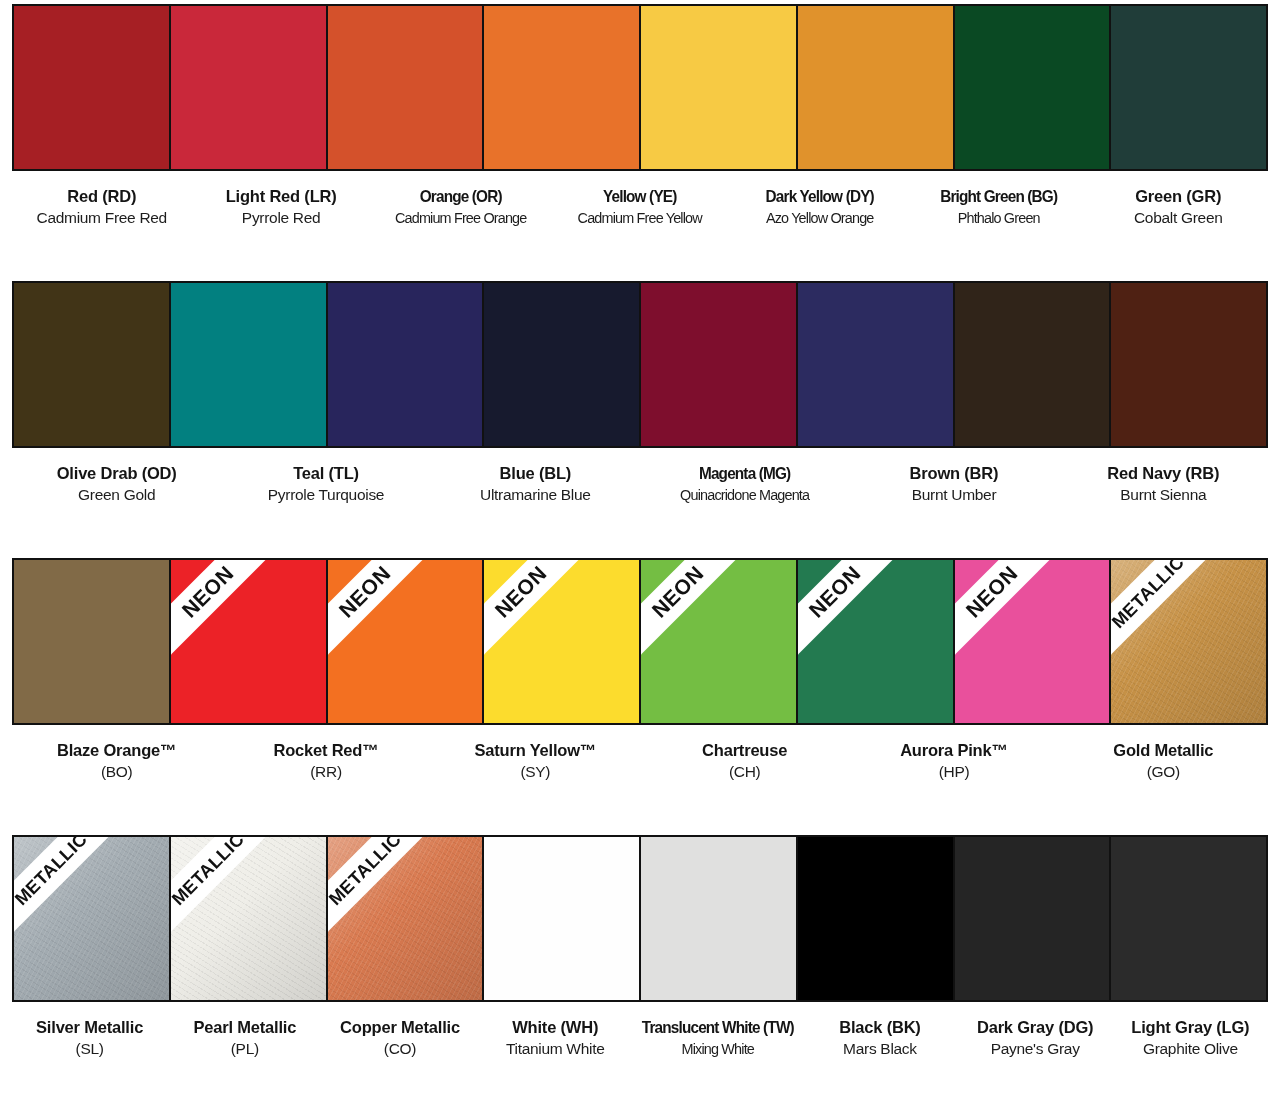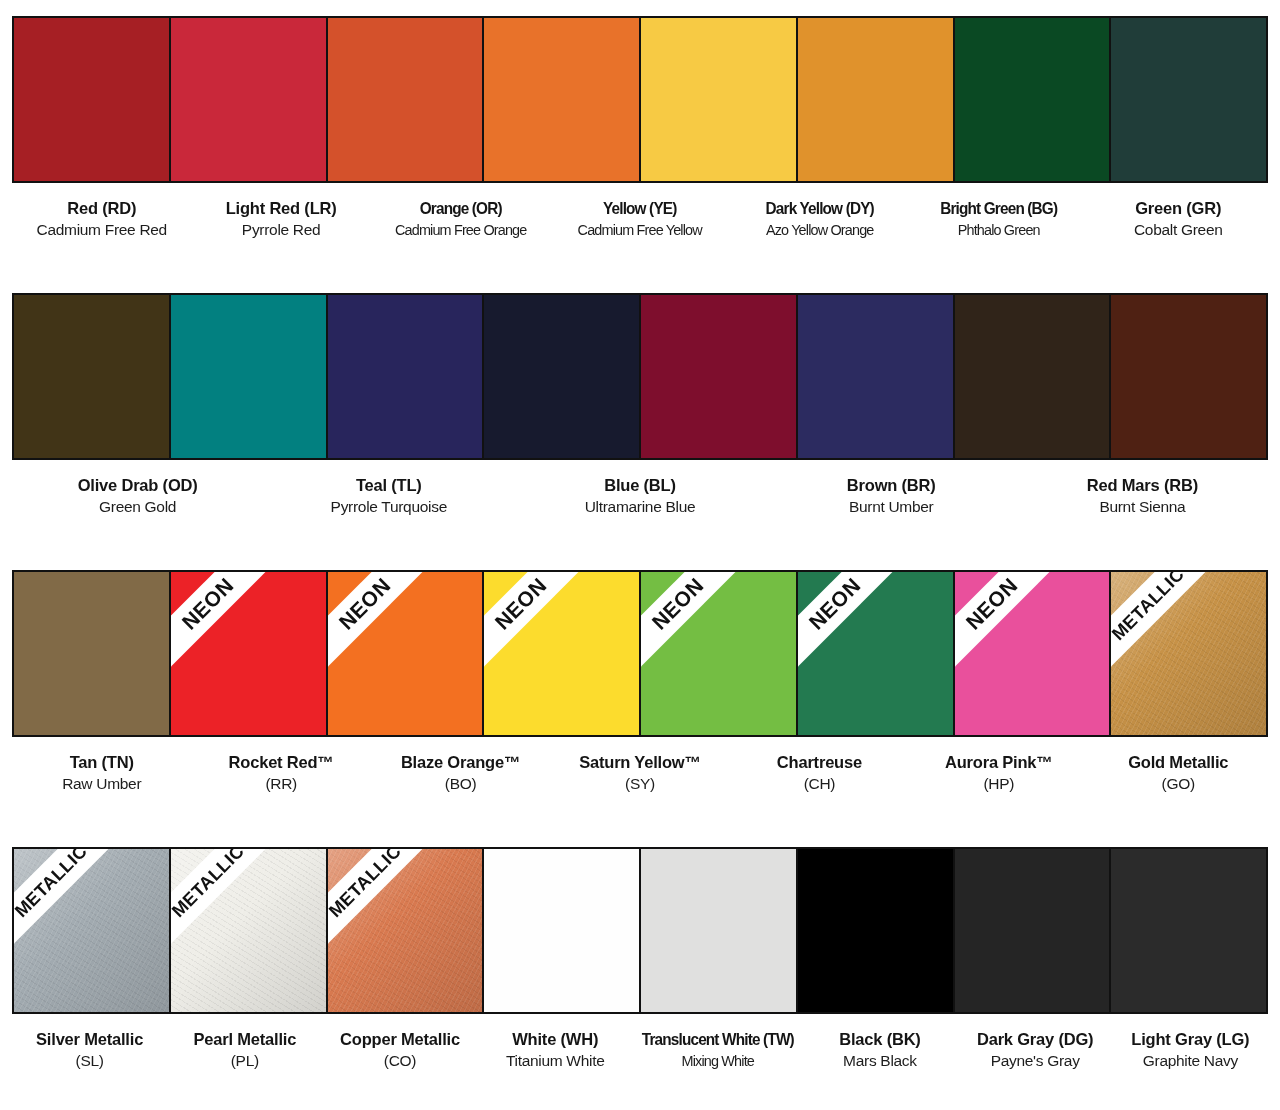--- a/index.html
+++ b/index.html
@@ -7,21 +7,21 @@
     width:1280px;height:1110px;
     background:#ffffff;
     font-family:"Liberation Sans", sans-serif;
     -webkit-font-smoothing:antialiased;
     overflow:hidden;
   }
   #sheet{
     position:relative;
     width:1280px;height:1110px;
     box-sizing:border-box;
-    padding:16px 12px;
+    padding:4px 12px;
   }
   .row{
     position:relative;
     height:277px;
   }
   .swatch-strip{
     display:flex;
     height:167px;
     width:1256px;
     border:2px solid #111111;
@@ -179,25 +179,29 @@
         </div>
         <div class="label-cell">
           <span class="lbl-name">Teal (TL)</span>
           <span class="lbl-sub">Pyrrole Turquoise</span>
         </div>
         <div class="label-cell">
           <span class="lbl-name">Blue (BL)</span>
           <span class="lbl-sub">Ultramarine Blue</span>
         </div>
         <div class="label-cell">
+          <span class="lbl-name tight">Magenta (MG)</span>
+          <span class="lbl-sub tight">Quinacridone Magenta</span>
+        </div>
+        <div class="label-cell">
           <span class="lbl-name">Brown (BR)</span>
           <span class="lbl-sub">Burnt Umber</span>
         </div>
         <div class="label-cell">
-          <span class="lbl-name">Red Mars (RB)</span>
+          <span class="lbl-name">Red Navy (RB)</span>
           <span class="lbl-sub">Burnt Sienna</span>
         </div>
       </div>
     </div>
     <div class="row">
       <div class="swatch-strip">
         <div class="swatch" style="background: rgb(129, 106, 71);"></div>
         <div class="swatch" style="background: rgb(236, 34, 39);">
           <div class="banner">
             <div class="stripe">
@@ -245,30 +249,26 @@
           <div class="sheen"></div>
           <div class="banner metallic">
             <div class="stripe">
               <span>METALLIC</span>
             </div>
           </div>
         </div>
       </div>
       <div class="labels">
         <div class="label-cell">
-          <span class="lbl-name">Tan (TN)</span>
-          <span class="lbl-sub">Raw Umber</span>
+          <span class="lbl-name">Blaze Orange™</span>
+          <span class="lbl-sub">(BO)</span>
         </div>
         <div class="label-cell">
           <span class="lbl-name">Rocket Red™</span>
           <span class="lbl-sub">(RR)</span>
-        </div>
-        <div class="label-cell">
-          <span class="lbl-name">Blaze Orange™</span>
-          <span class="lbl-sub">(BO)</span>
         </div>
         <div class="label-cell">
           <span class="lbl-name">Saturn Yellow™</span>
           <span class="lbl-sub">(SY)</span>
         </div>
         <div class="label-cell">
           <span class="lbl-name">Chartreuse</span>
           <span class="lbl-sub">(CH)</span>
         </div>
         <div class="label-cell">
@@ -340,17 +340,17 @@
         <div class="label-cell">
           <span class="lbl-name">Black (BK)</span>
           <span class="lbl-sub">Mars Black</span>
         </div>
         <div class="label-cell">
           <span class="lbl-name">Dark Gray (DG)</span>
           <span class="lbl-sub">Payne's Gray</span>
         </div>
         <div class="label-cell">
           <span class="lbl-name">Light Gray (LG)</span>
-          <span class="lbl-sub">Graphite Navy</span>
+          <span class="lbl-sub">Graphite Olive</span>
         </div>
       </div>
     </div>
   </div>
 
 </body></html>

